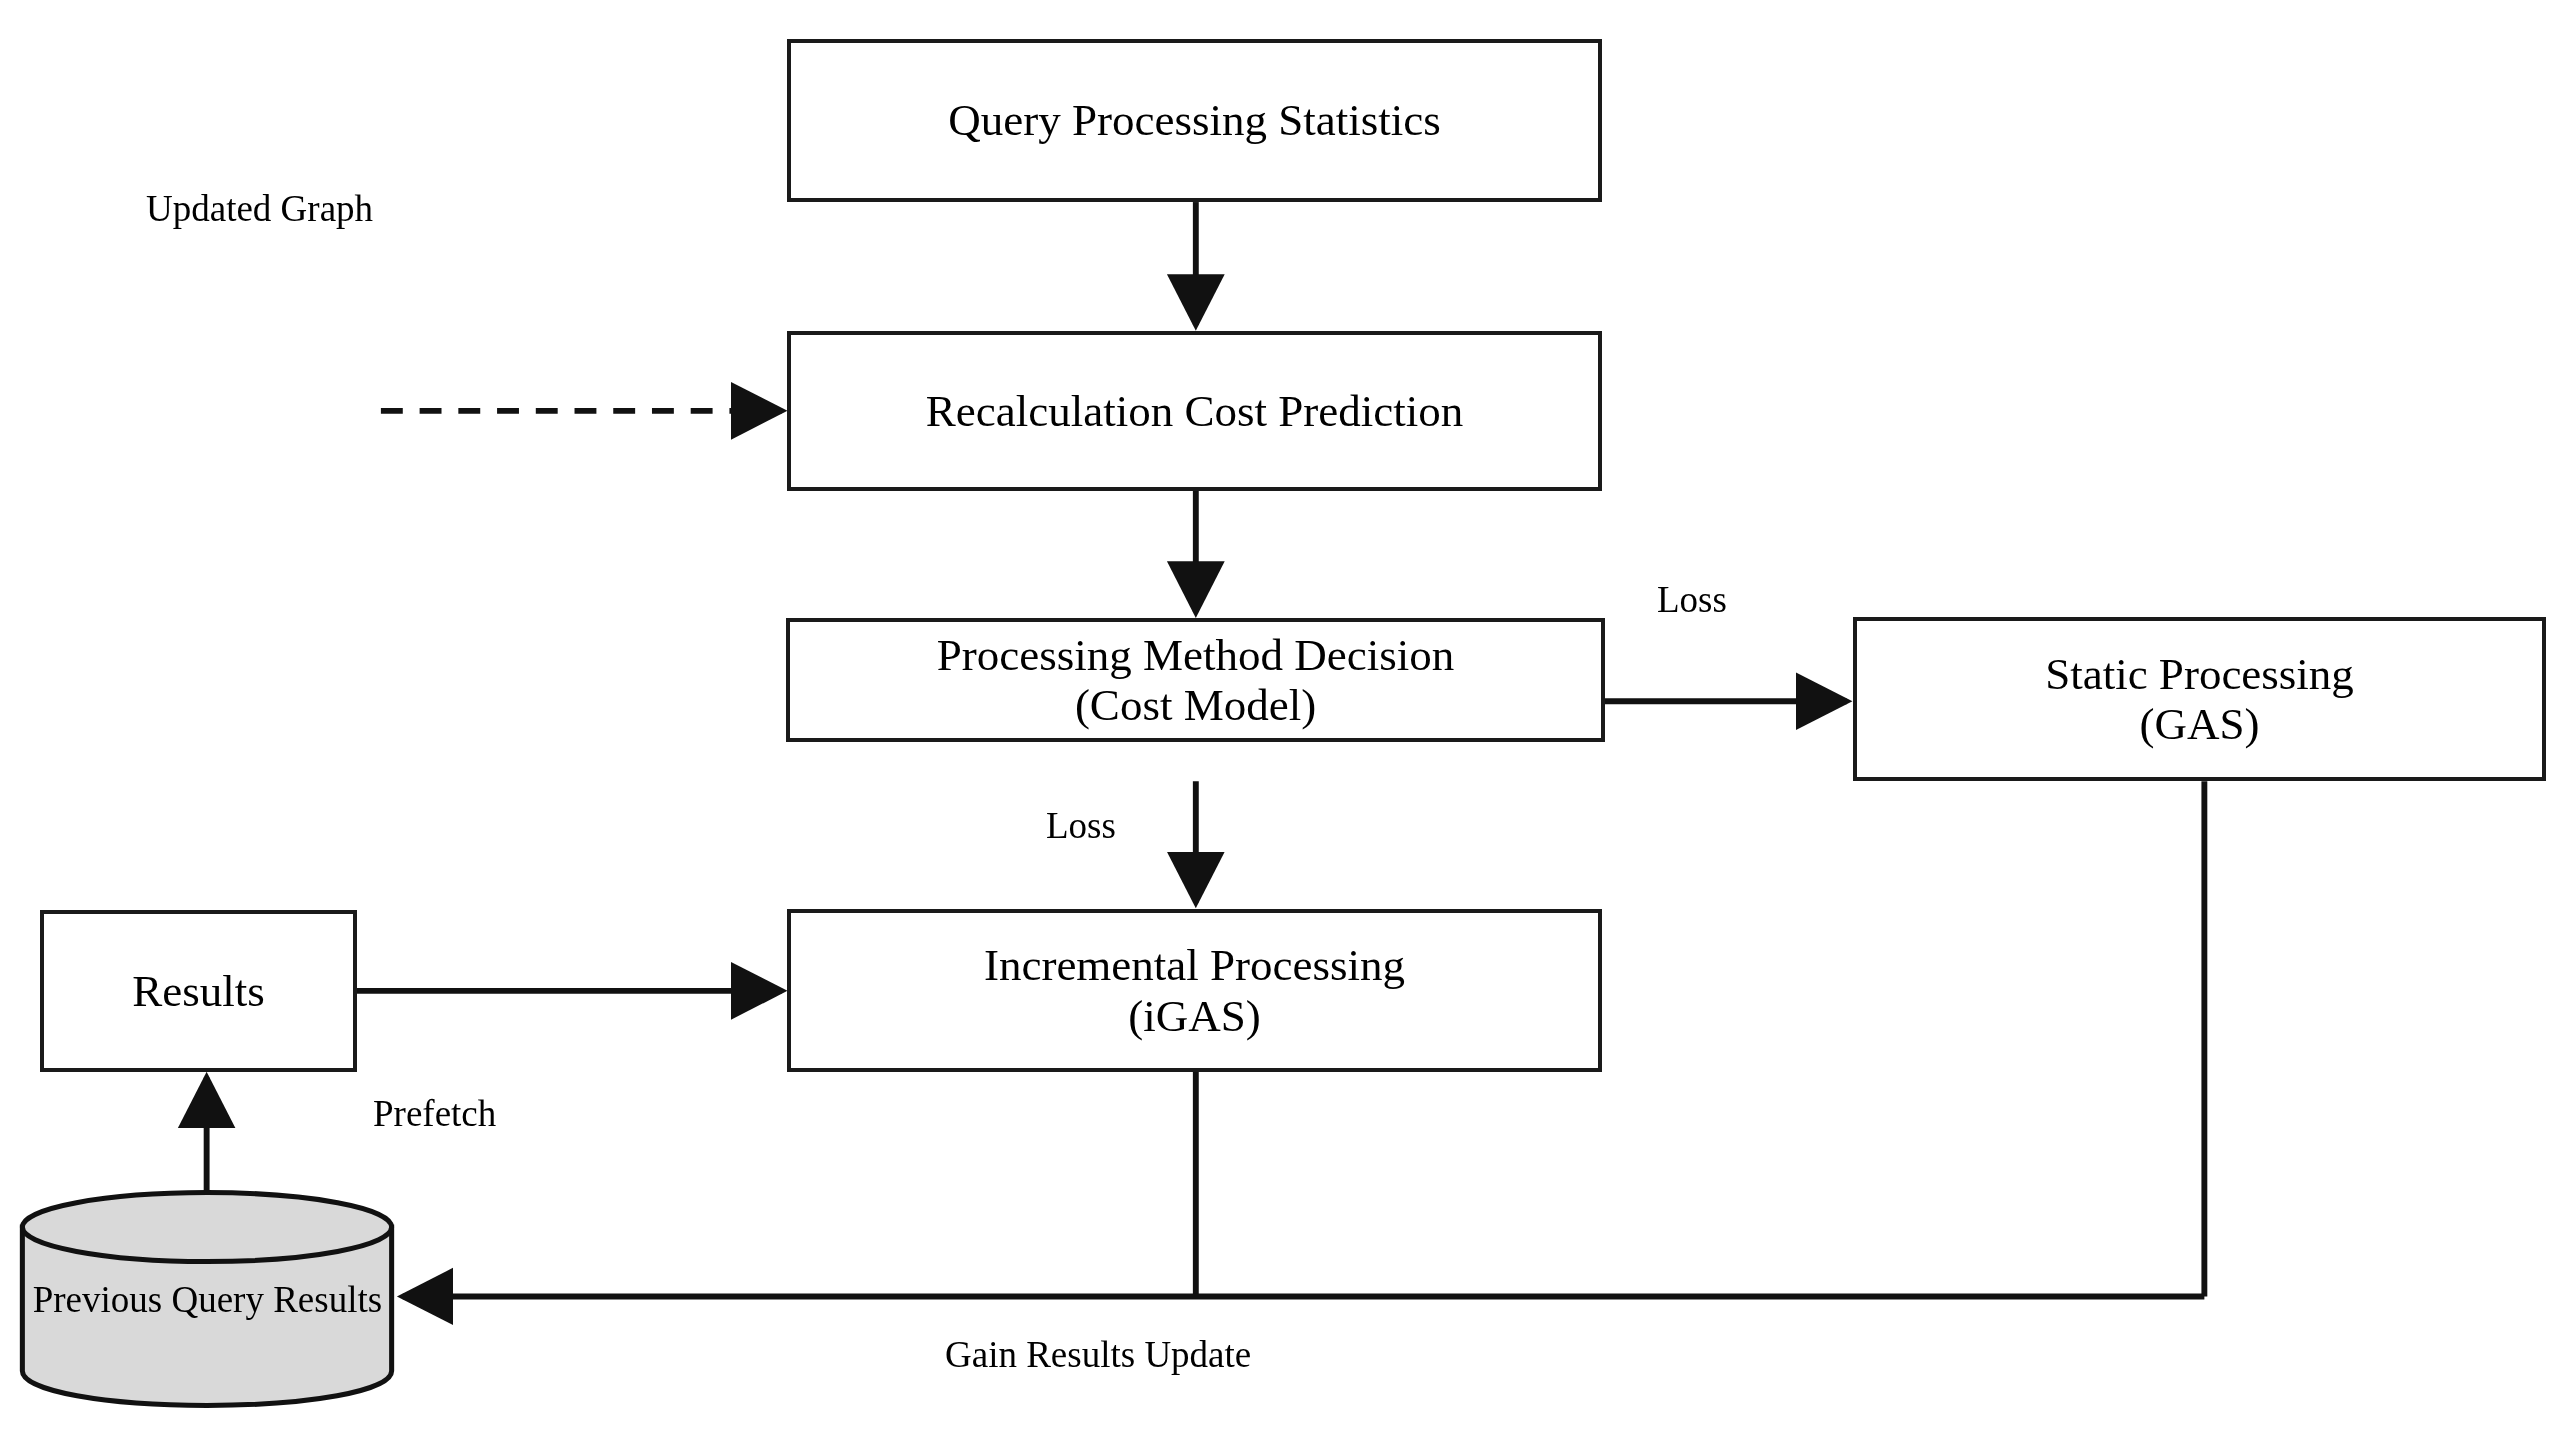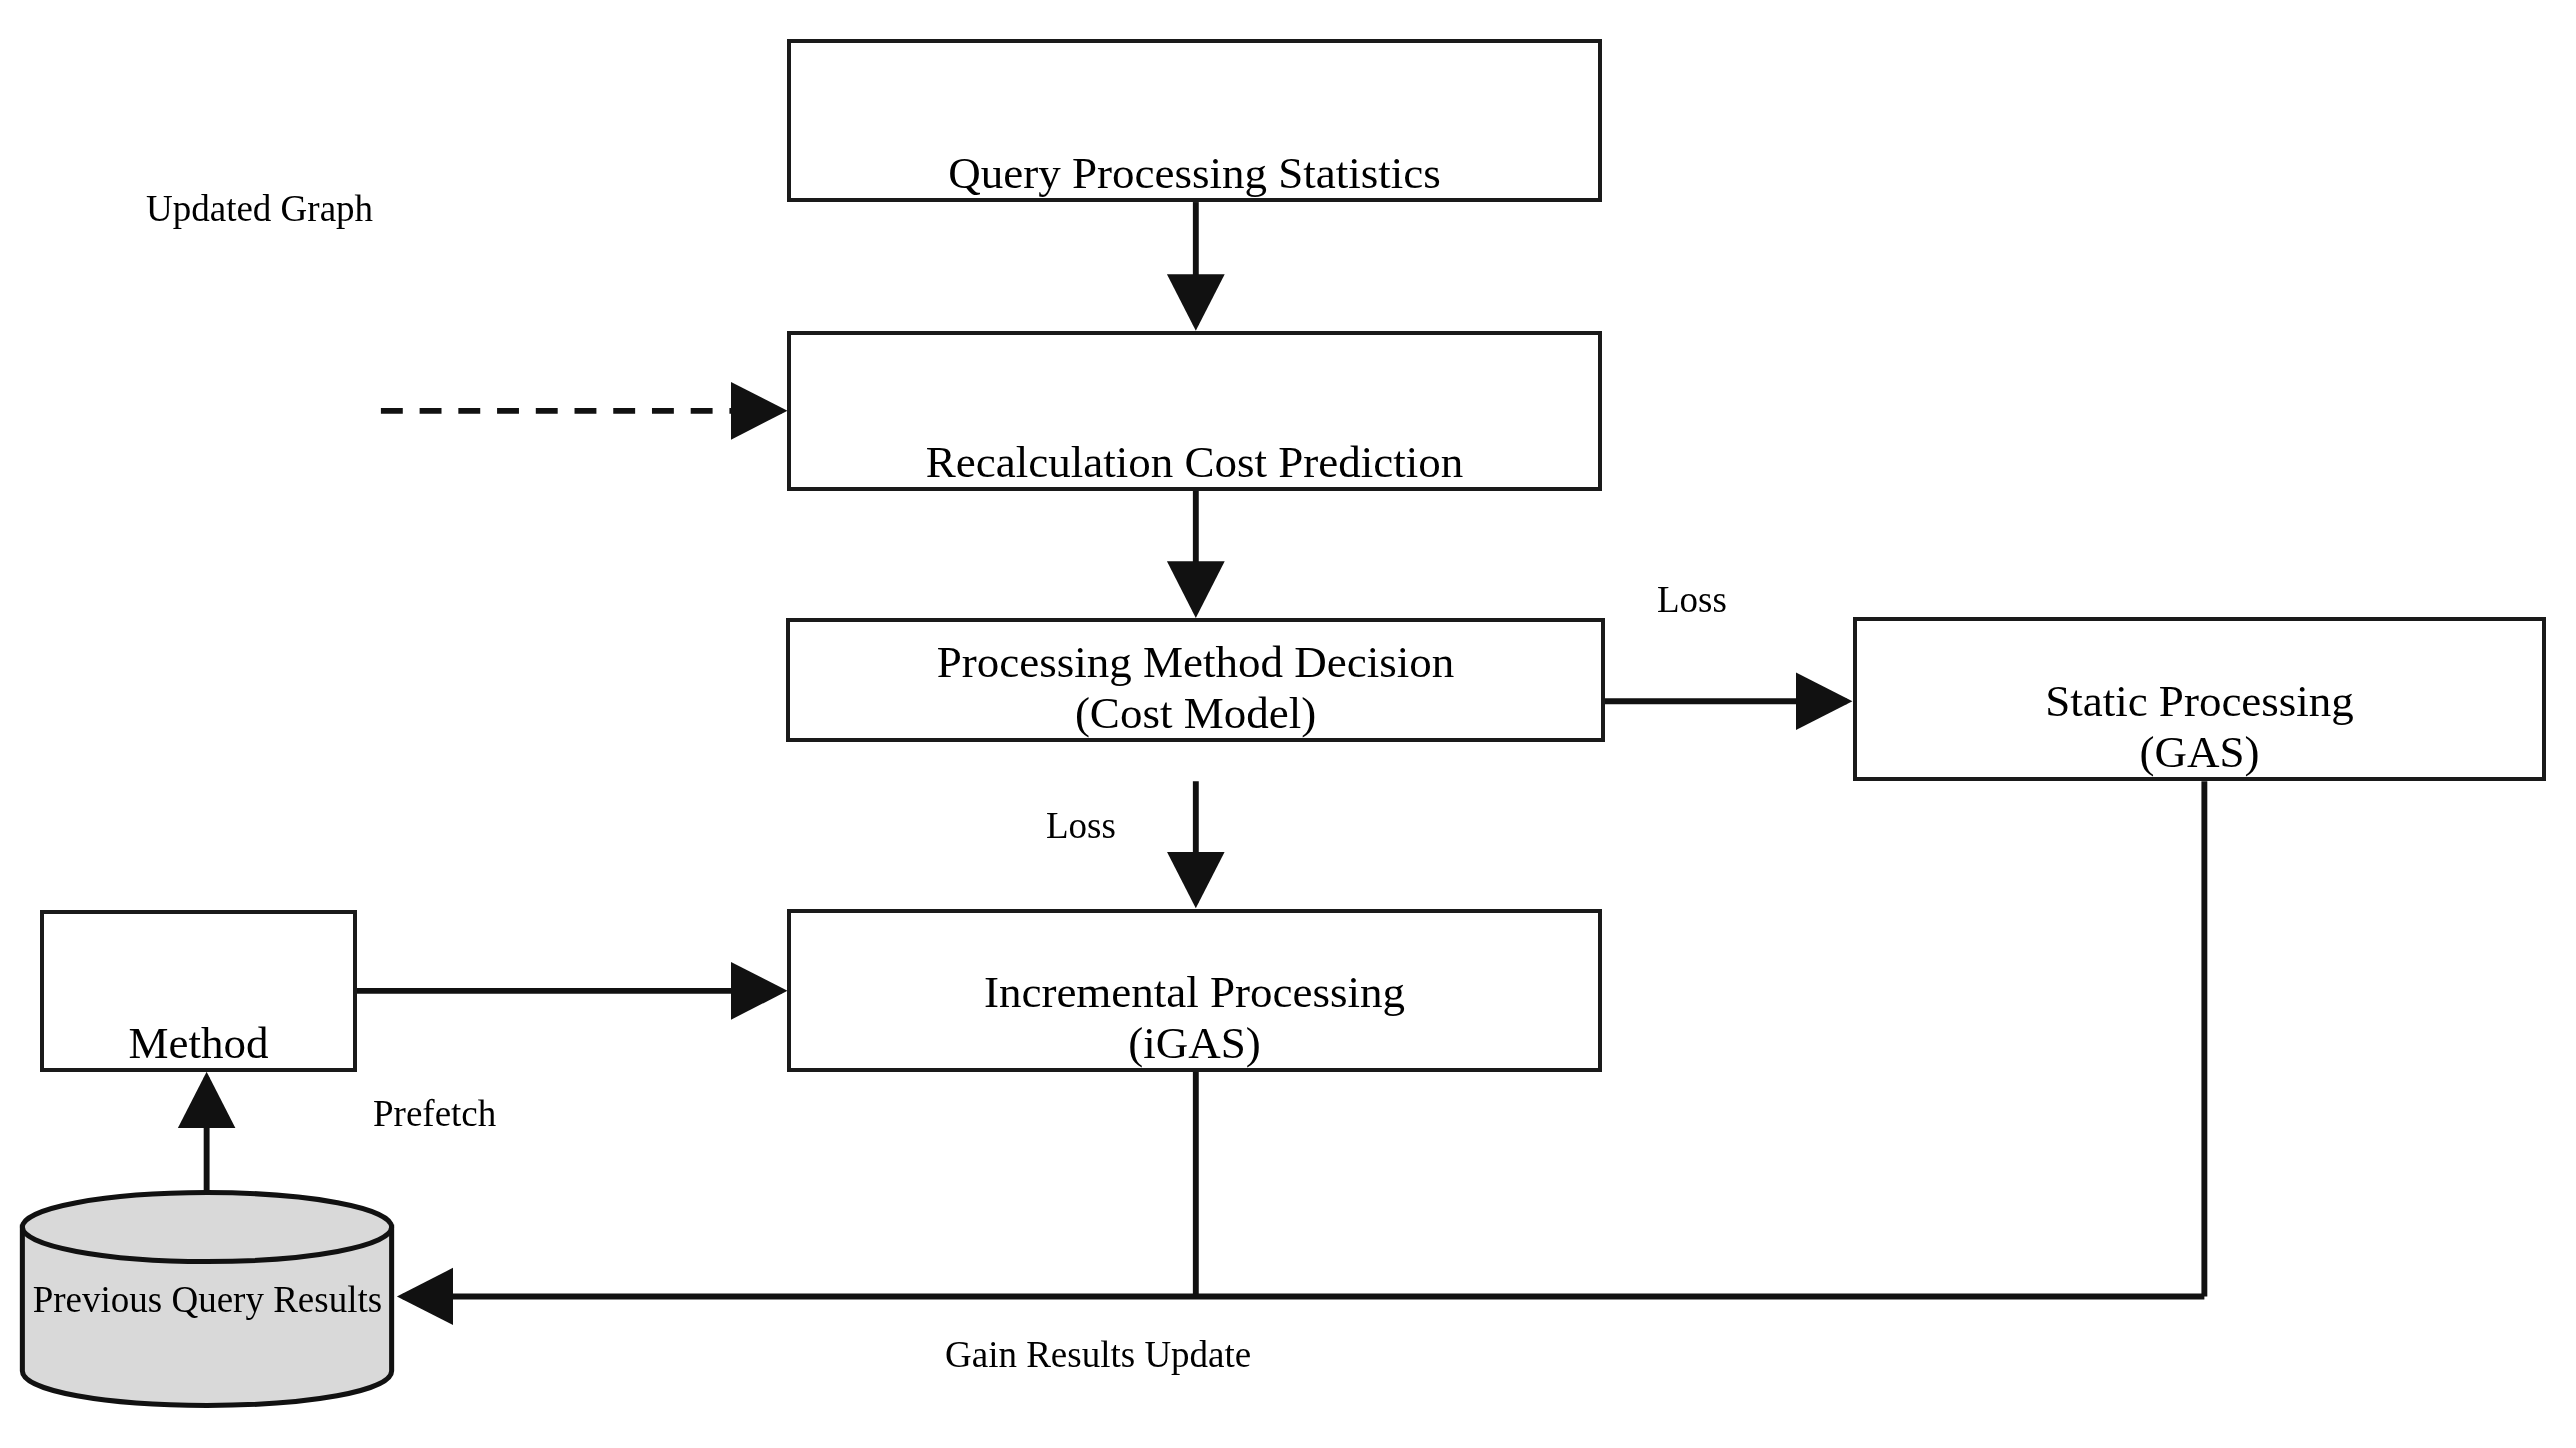--- a/index.html
+++ b/index.html
@@ -1,21 +1,21 @@
 <!DOCTYPE html>
 <html style="font-size:13.5px"><head>
 <meta charset="utf-8">
 <style>
   html,body{margin:0;padding:0;background:#fff;}
   body{width:2576px;height:1448px;position:relative;overflow:hidden;
        font-family:"Liberation Serif","DejaVu Serif",serif;color:#000;}
   #stage{position:absolute;left:0;top:0;width:2576px;height:1448px;}
   svg#wires{position:absolute;left:0;top:0;width:2576px;height:1448px;}
   .node{position:absolute;box-sizing:border-box;border:4.2px solid #1a1a1a;background:#fff;
-        display:flex;flex-direction:column;align-items:center;justify-content:flex-end;
+        display:flex;flex-direction:column;align-items:center;justify-content:center;
         text-align:center;line-height:1.12;}
   .node .ln{display:block;white-space:nowrap;}
   .lbl{position:absolute;white-space:nowrap;line-height:1;}
   
   .fs-box{font-size:45px;}
   .fs-lbl{font-size:37px;}
   
   #n-stats{left:787px;top:39px;width:815px;height:163px;}
   #n-recalc{left:787px;top:331px;width:815px;height:160px;}
   #n-decision{left:786px;top:618px;width:819px;height:124px;}
@@ -94,21 +94,21 @@
     <span class="ln">Static Processing</span>
     <span class="ln">(GAS)</span>
   </div>
 
   <div class="node fs-box" id="n-incr">
     <span class="ln">Incremental Processing</span>
     <span class="ln">(iGAS)</span>
   </div>
 
   <div class="node fs-box" id="n-caching">
-    <span class="ln">Method</span>
+    <span class="ln">Results</span>
   </div>
 
   <div class="lbl fs-lbl" id="l-updated">Updated Graph</div>
   <div class="lbl fs-lbl" id="l-loss">Loss</div>
   <div class="lbl fs-lbl" id="l-gain">Loss</div>
   <div class="lbl fs-lbl" id="l-prefetch">Prefetch</div>
   <div class="lbl fs-lbl" id="l-qru">Gain Results Update</div>
 
 </div>
 

